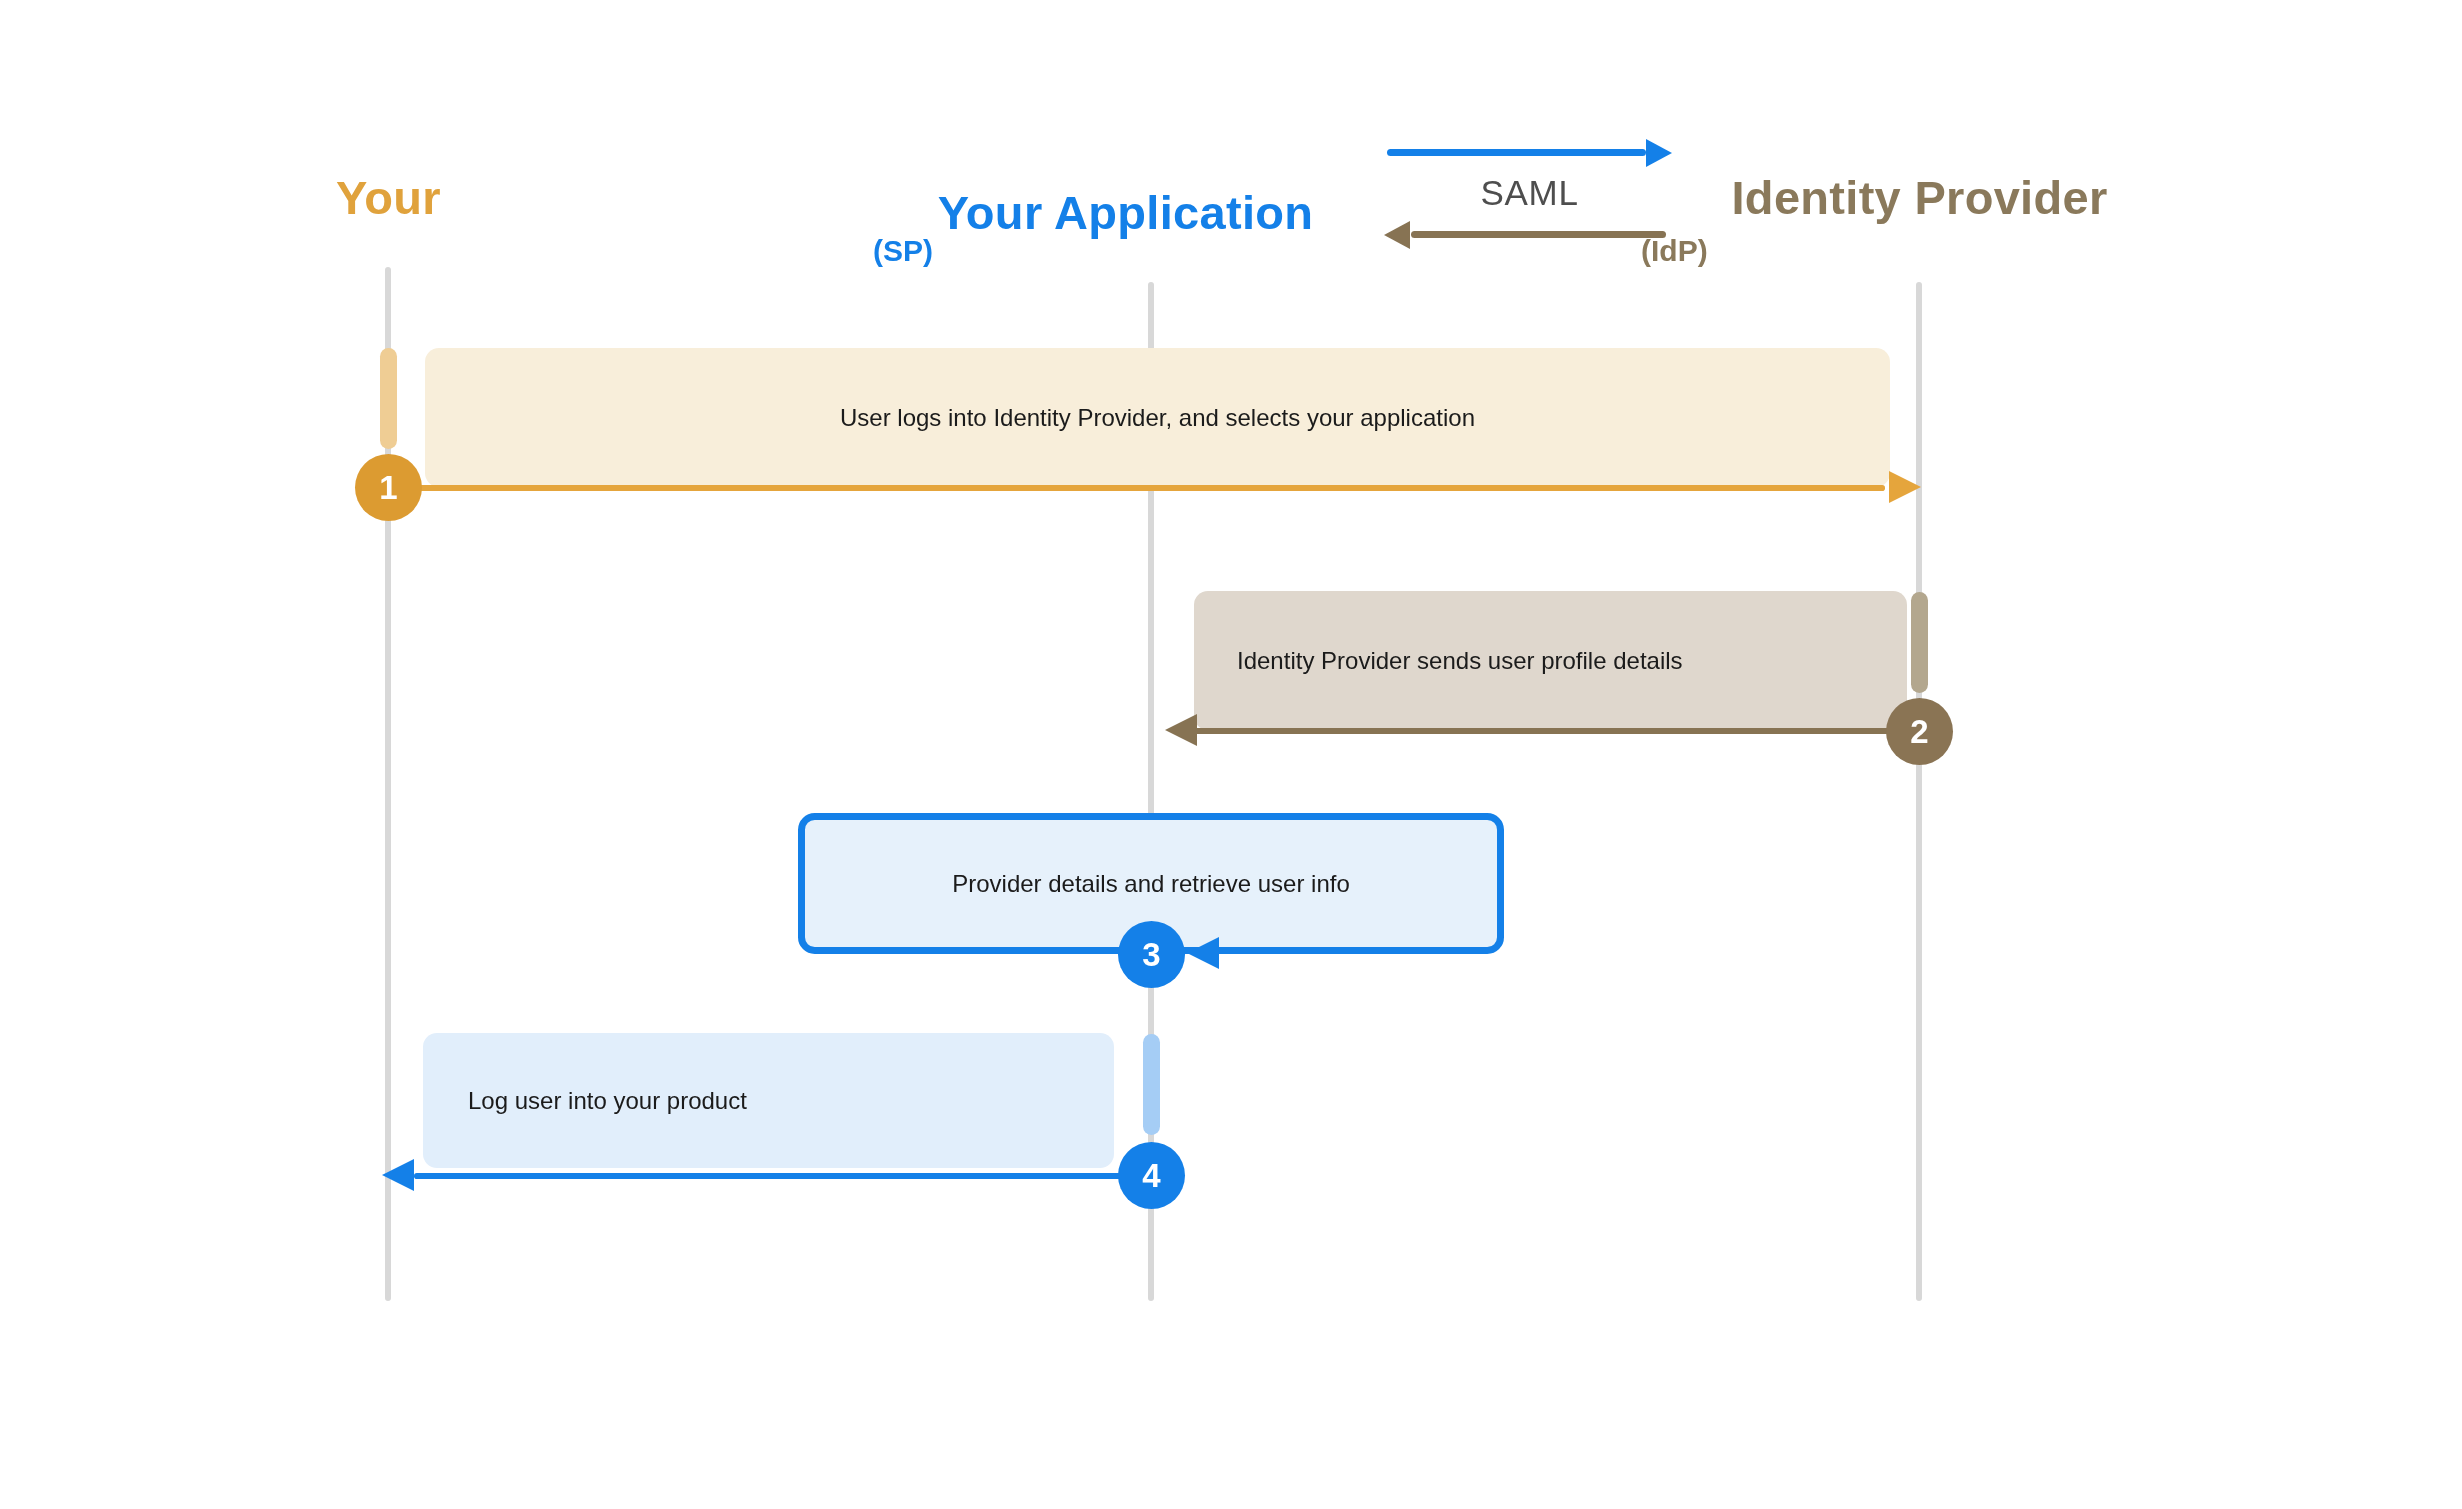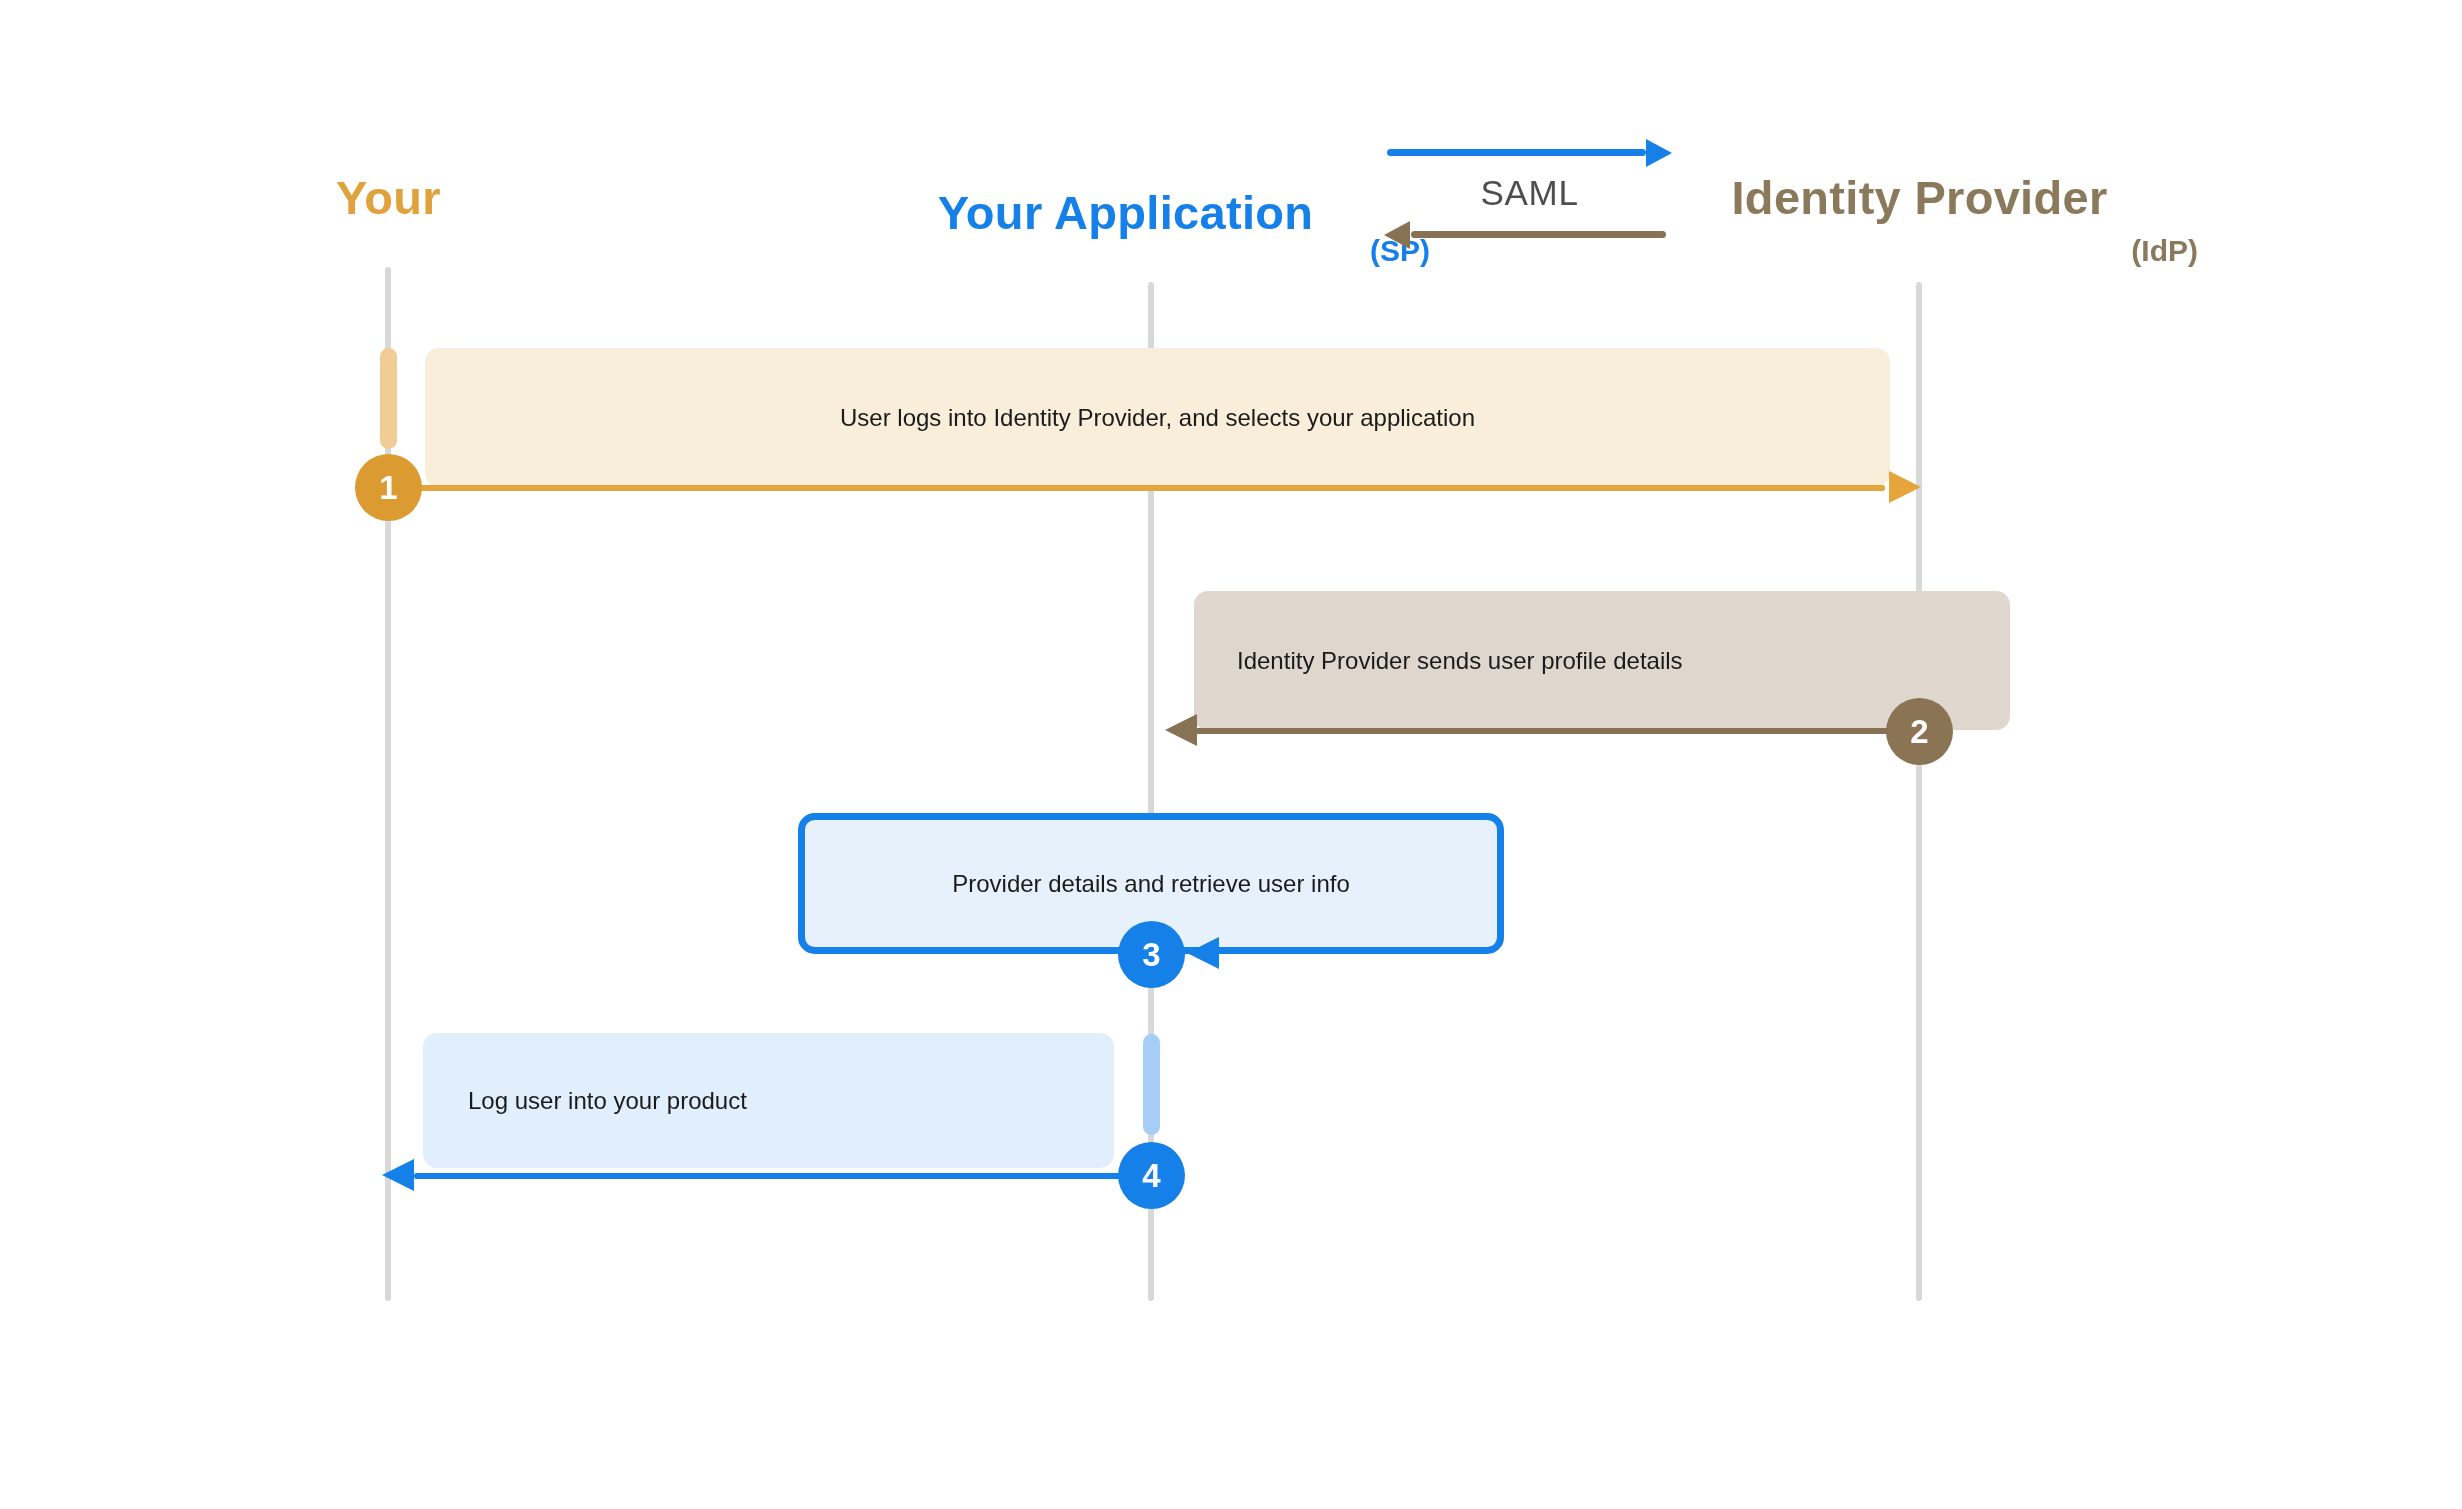--- a/index.html
+++ b/index.html
@@ -12,21 +12,21 @@
   .canvas { position: absolute; inset: 0; background: var(--background); }
 
   
   .actor-title {
     position: absolute; top: 166px; width: 557px; height: 63px;
     font-size: 47px; font-weight: 700; text-align: center; line-height: 63px;
     letter-spacing: 0.3px;
   }
   .actor-sub {
     position: absolute; top: 231px; width: 557px; height: 39px;
-    font-size: 30px; font-weight: 600; text-align: right; line-height: 39px;
+    font-size: 30px; font-weight: 600; text-align: left; line-height: 39px;
   }
   .t-user { left: 110px;  color: var(--orange-title); }
   .t-app  { left: 847px; color: var(--blue-main); margin-top: 15px; }
   .t-idp  { left: 1641px; color: var(--brown-title); }
   .s-app  { left: 873px; color: var(--blue-main); }
   .s-idp  { left: 1641px; color: var(--brown-title); }
 
   
   .legend-label {
     position: absolute; left: 1425px; top: 171px; width: 209px; height: 43px;
@@ -71,21 +71,21 @@
 
   
   .act1 { left: 380px; top: 348px; height: 101px; background: var(--orange-activation); }
   .box1 { left: 425px; top: 348px; width: 1465px; height: 139px; background: var(--orange-box-fill); }
   .shaft1 { left: 389px; top: 485px; width: 1496px; background: var(--orange-main); }
   .head1 { left: 1889px; top: 471px; border-left: 32px solid var(--orange-main); }
   .circle1 { left: 355px; top: 454px; background: var(--orange-circle); }
 
   
   .act2 { left: 1911px; top: 592px; height: 101px; background: var(--brown-activation); }
-  .box2 { left: 1194px; top: 591px; width: 816px; height: 139px; background: var(--brown-box-fill); padding-left: 43px; }
+  .box2 { left: 1194px; top: 591px; width: 713px; height: 139px; background: var(--brown-box-fill); padding-left: 43px; }
   .shaft2 { left: 1191px; top: 728px; width: 728px; background: var(--brown-main); }
   .head2 { left: 1165px; top: 714px; border-right: 32px solid var(--brown-main); }
   .circle2 { left: 1886px; top: 698px; background: var(--brown-circle); }
 
   
   .box3 {
     left: 798px; top: 813px; width: 706px; height: 141px;
     background: var(--blue-box3-fill); border: 7.7px solid var(--blue-main);
     border-radius: 16.7px; z-index: 2;
   }

